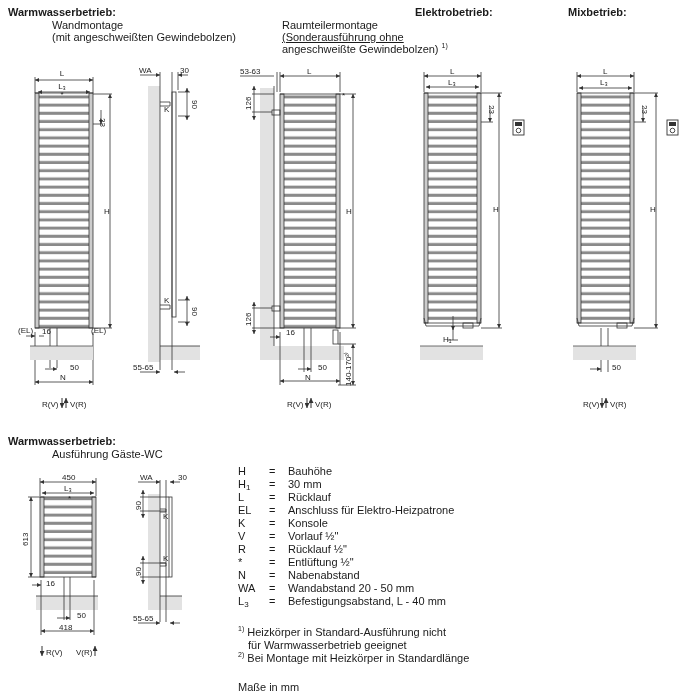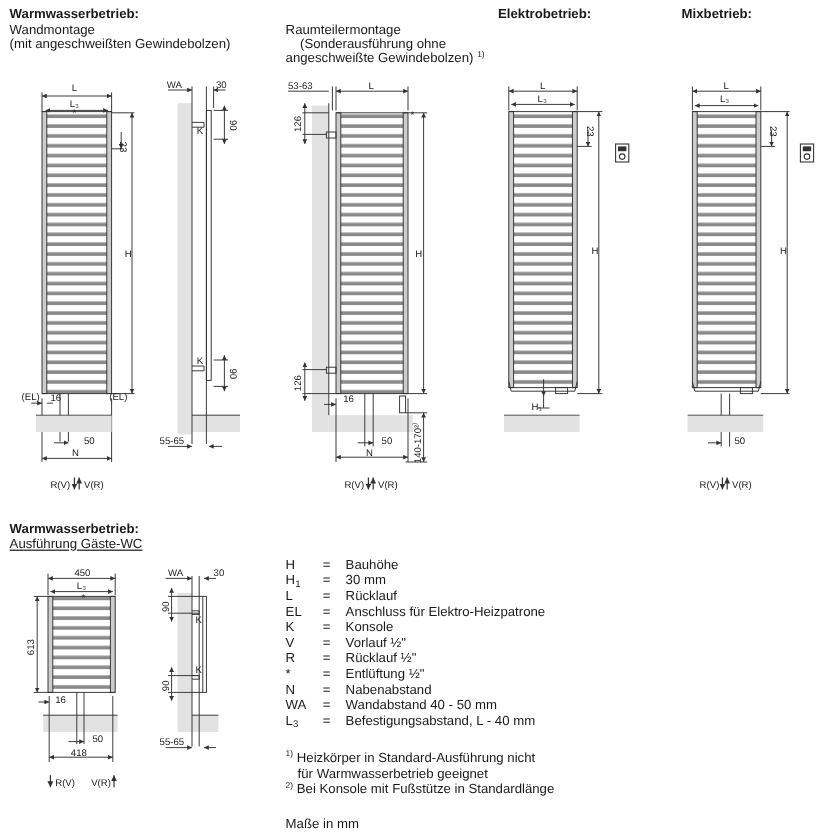--- a/index.html
+++ b/index.html
@@ -1,45 +1,45 @@
 <!DOCTYPE html>
 <html><head>
 <meta charset="utf-8">
 <style>
   html,body{margin:0;padding:0;background:#ffffff;}
   body{width:700px;height:700px;position:relative;overflow:hidden;font-family:"Liberation Sans",sans-serif;color:#1a1a1a;}
   .abs{position:absolute;}
   .hdr-bold{font-weight:bold;font-size:11px;line-height:13px;}
-  .hdr{font-size:11px;line-height:13px;}
+  .hdr{font-size:11px;line-height:13px;margin-left:44px;}
   .sup{font-size:7px;vertical-align:super;line-height:0;}
   svg{position:absolute;left:0;top:0;}
   .dim{font-family:"Liberation Sans",sans-serif;font-size:8px;fill:#222;}
   .legend-row{position:absolute;left:238px;font-size:11px;line-height:13px;height:13px;white-space:nowrap;}
   .legend-row .sym{position:absolute;left:0;width:30px;}
   .legend-row .eq{position:absolute;left:31px;}
   .legend-row .txt{position:absolute;left:50px;}
   .sub{font-size:8px;vertical-align:-2px;}
   .note{position:absolute;left:238px;font-size:11px;line-height:13px;white-space:nowrap;}
 </style>
 </head>
 <body>
 
 <div class="abs hdr-bold" style="left:8px;top:6px;">Warmwasserbetrieb:</div>
 <div class="abs hdr" style="left:8px;top:19px;">Wandmontage</div>
 <div class="abs hdr" style="left:8px;top:31px;">(mit angeschweißten Gewindebolzen)</div>
 
 <div class="abs hdr" style="left:238px;top:19px;">Raumteilermontage</div>
-<div class="abs hdr" style="left:250px;top:31px;">(Sonderausführung ohne</div>
+<div class="abs hdr" style="left:238px;top:31px;text-decoration:underline;">(Sonderausführung ohne</div>
 <div class="abs hdr" style="left:238px;top:43px;"><span>angeschweißte Gewindebolzen)</span> <span class="sup">1)</span></div>
 
 <div class="abs hdr-bold" style="left:415px;top:6px;text-align:right;">Elektrobetrieb:</div>
 <div class="abs hdr-bold" style="left:568px;top:6px;text-align:center;">Mixbetrieb:</div>
 
 <div class="abs hdr-bold" style="left:8px;top:435px;">Warmwasserbetrieb:</div>
-<div class="abs hdr" style="left:8px;top:448px;text-decoration:underline;">Ausführung Gäste-WC</div>
+<div class="abs hdr" style="left:8px;top:448px;">Ausführung Gäste-WC</div>
 
 <svg width="700" height="700" viewBox="0 0 700 700">
   <defs>
     <marker id="ar" viewBox="0 0 6 6" refX="6" refY="3" markerWidth="5" markerHeight="5" orient="auto-start-reverse">
       <path d="M0,0 L6,3 L0,6 z" fill="#333"></path>
     </marker>
     <pattern id="rails" x="0" y="0" width="10" height="8.2" patternUnits="userSpaceOnUse">
       <rect x="0" y="0" width="10" height="5.2" fill="#ffffff"></rect>
       <rect x="0" y="5.2" width="10" height="3" fill="#8a8a8a"></rect>
     </pattern>
@@ -349,25 +349,25 @@
     <span class="txt">Entlüftung ½"</span>
   </div>
   <div class="legend-row" style="top:569px;">
     <span class="sym"><span>N</span></span>
     <span class="eq">=</span>
     <span class="txt">Nabenabstand</span>
   </div>
   <div class="legend-row" style="top:582px;">
     <span class="sym"><span>WA</span></span>
     <span class="eq">=</span>
-    <span class="txt">Wandabstand 40 - 50 mm</span>
+    <span class="txt">Wandabstand 20 - 50 mm</span>
   </div>
   <div class="legend-row" style="top:595px;">
     <span class="sym"><span>L</span><span class="sub">3</span></span>
     <span class="eq">=</span>
     <span class="txt">Befestigungsabstand, L - 40 mm</span>
   </div>
 </div>
 
 <div class="note" style="top:626px;"><span class="sup">1)</span> <span>Heizkörper in Standard-Ausführung nicht</span></div>
 <div class="note" style="top:639px;left:248px;">für Warmwasserbetrieb geeignet</div>
-<div class="note" style="top:652px;"><span class="sup">2)</span> <span>Bei Konsole mit Fußstütze in Standardlänge</span></div>
+<div class="note" style="top:652px;"><span class="sup">2)</span> <span>Bei Montage mit Heizkörper in Standardlänge</span></div>
 <div class="note" style="top:681px;">Maße in mm</div>
 
 </body></html>

